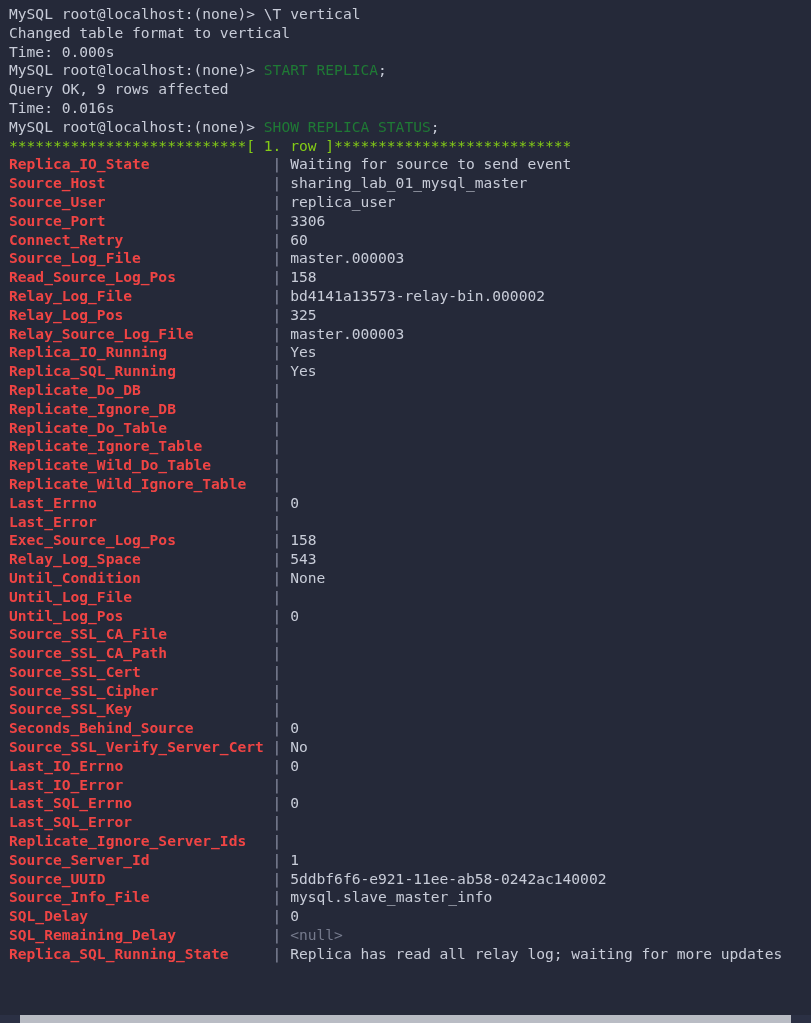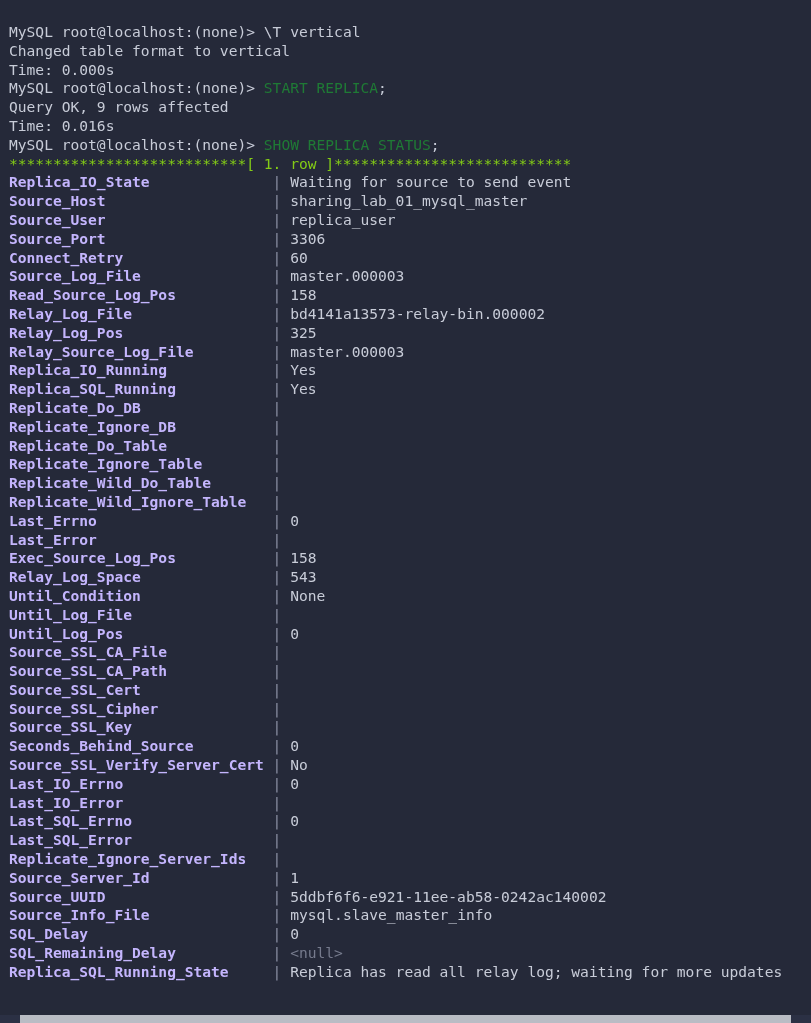--- a/index.html
+++ b/index.html
@@ -14,21 +14,21 @@
     overflow: hidden;
     font-family: "DejaVu Sans Mono", "Liberation Mono", monospace;
   }
 
   #terminal {
     position: relative;
     width: 811px;
     height: 1023px;
     background: #252939;
     box-sizing: border-box;
-    padding: 23px 0 0 9px;
+    padding: 5px 0 0 9px;
     overflow: hidden;
   }
 
   .line {
     height: 18.8px;
     line-height: 18.8px;
     font-size: 14.6px;
     white-space: pre;
     letter-spacing: 0px;
     color: #c9cdd8;
@@ -48,21 +48,21 @@
   }
 
   
   .punct { color: #c8ccd8; }
 
   
   .rowsep { color: #84cc16; text-align: right; }
 
   
   .fname {
-    color: #c4b5fd;
+    color: #ef4444;
     font-weight: bold;
   }
 
   
   .pipe { color: #8b90a3; }
 
   
   .fval { color: #c8ccd8; }
 
   

